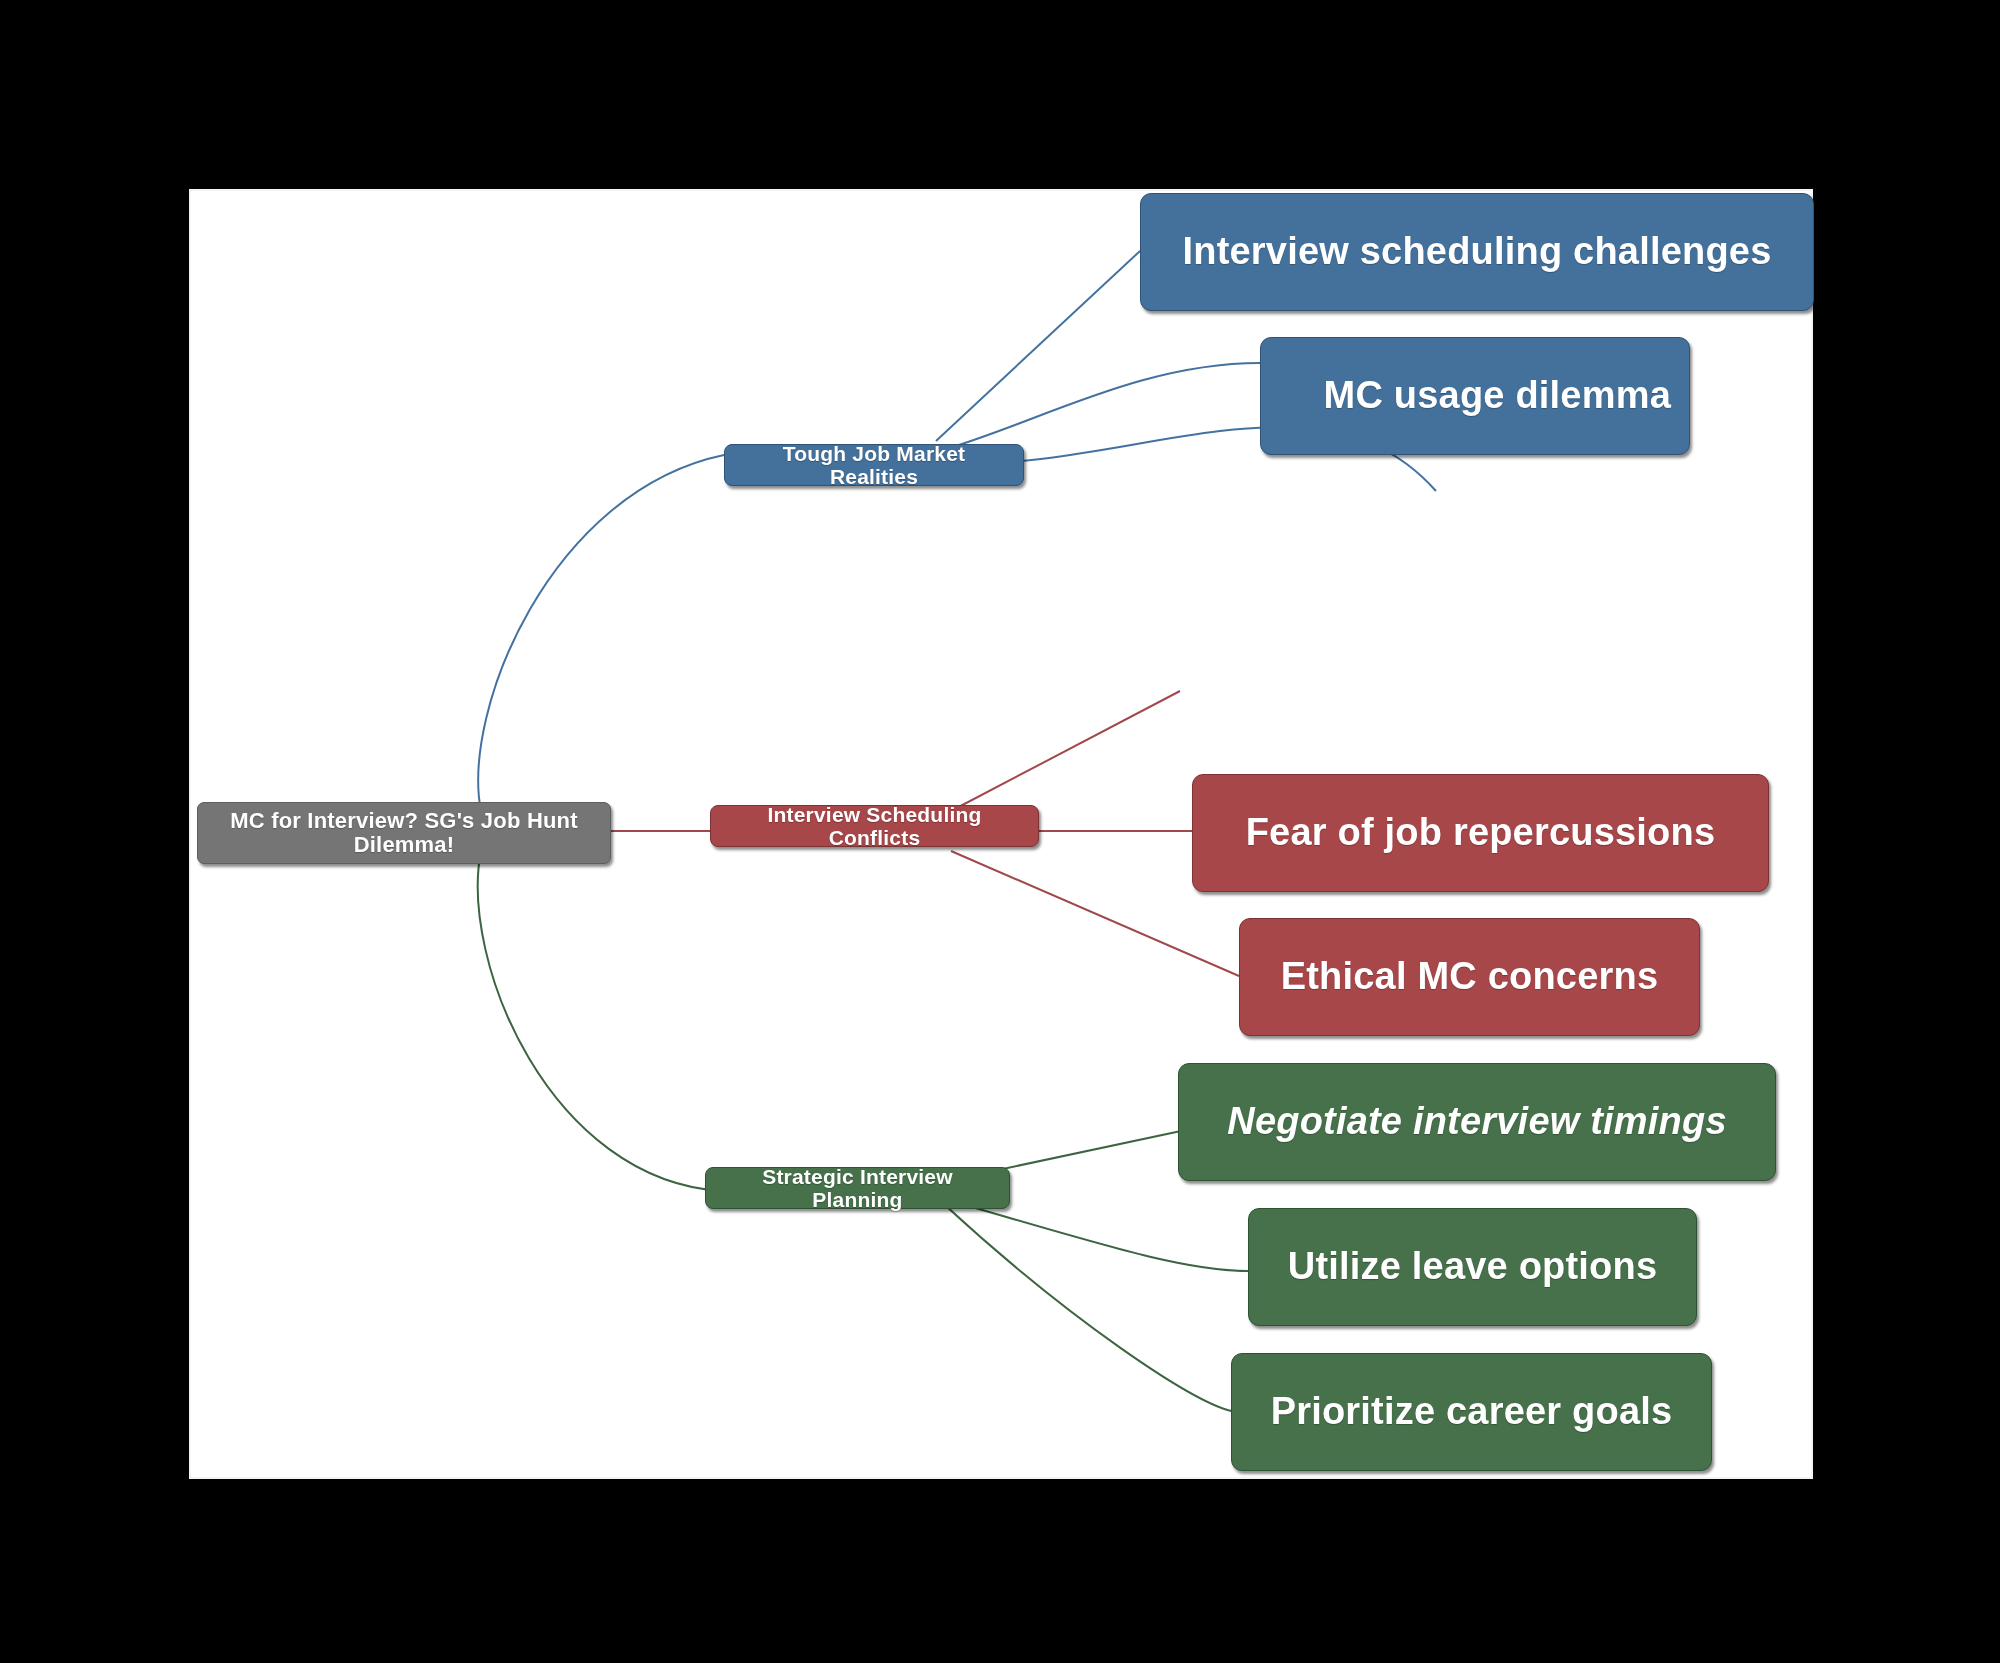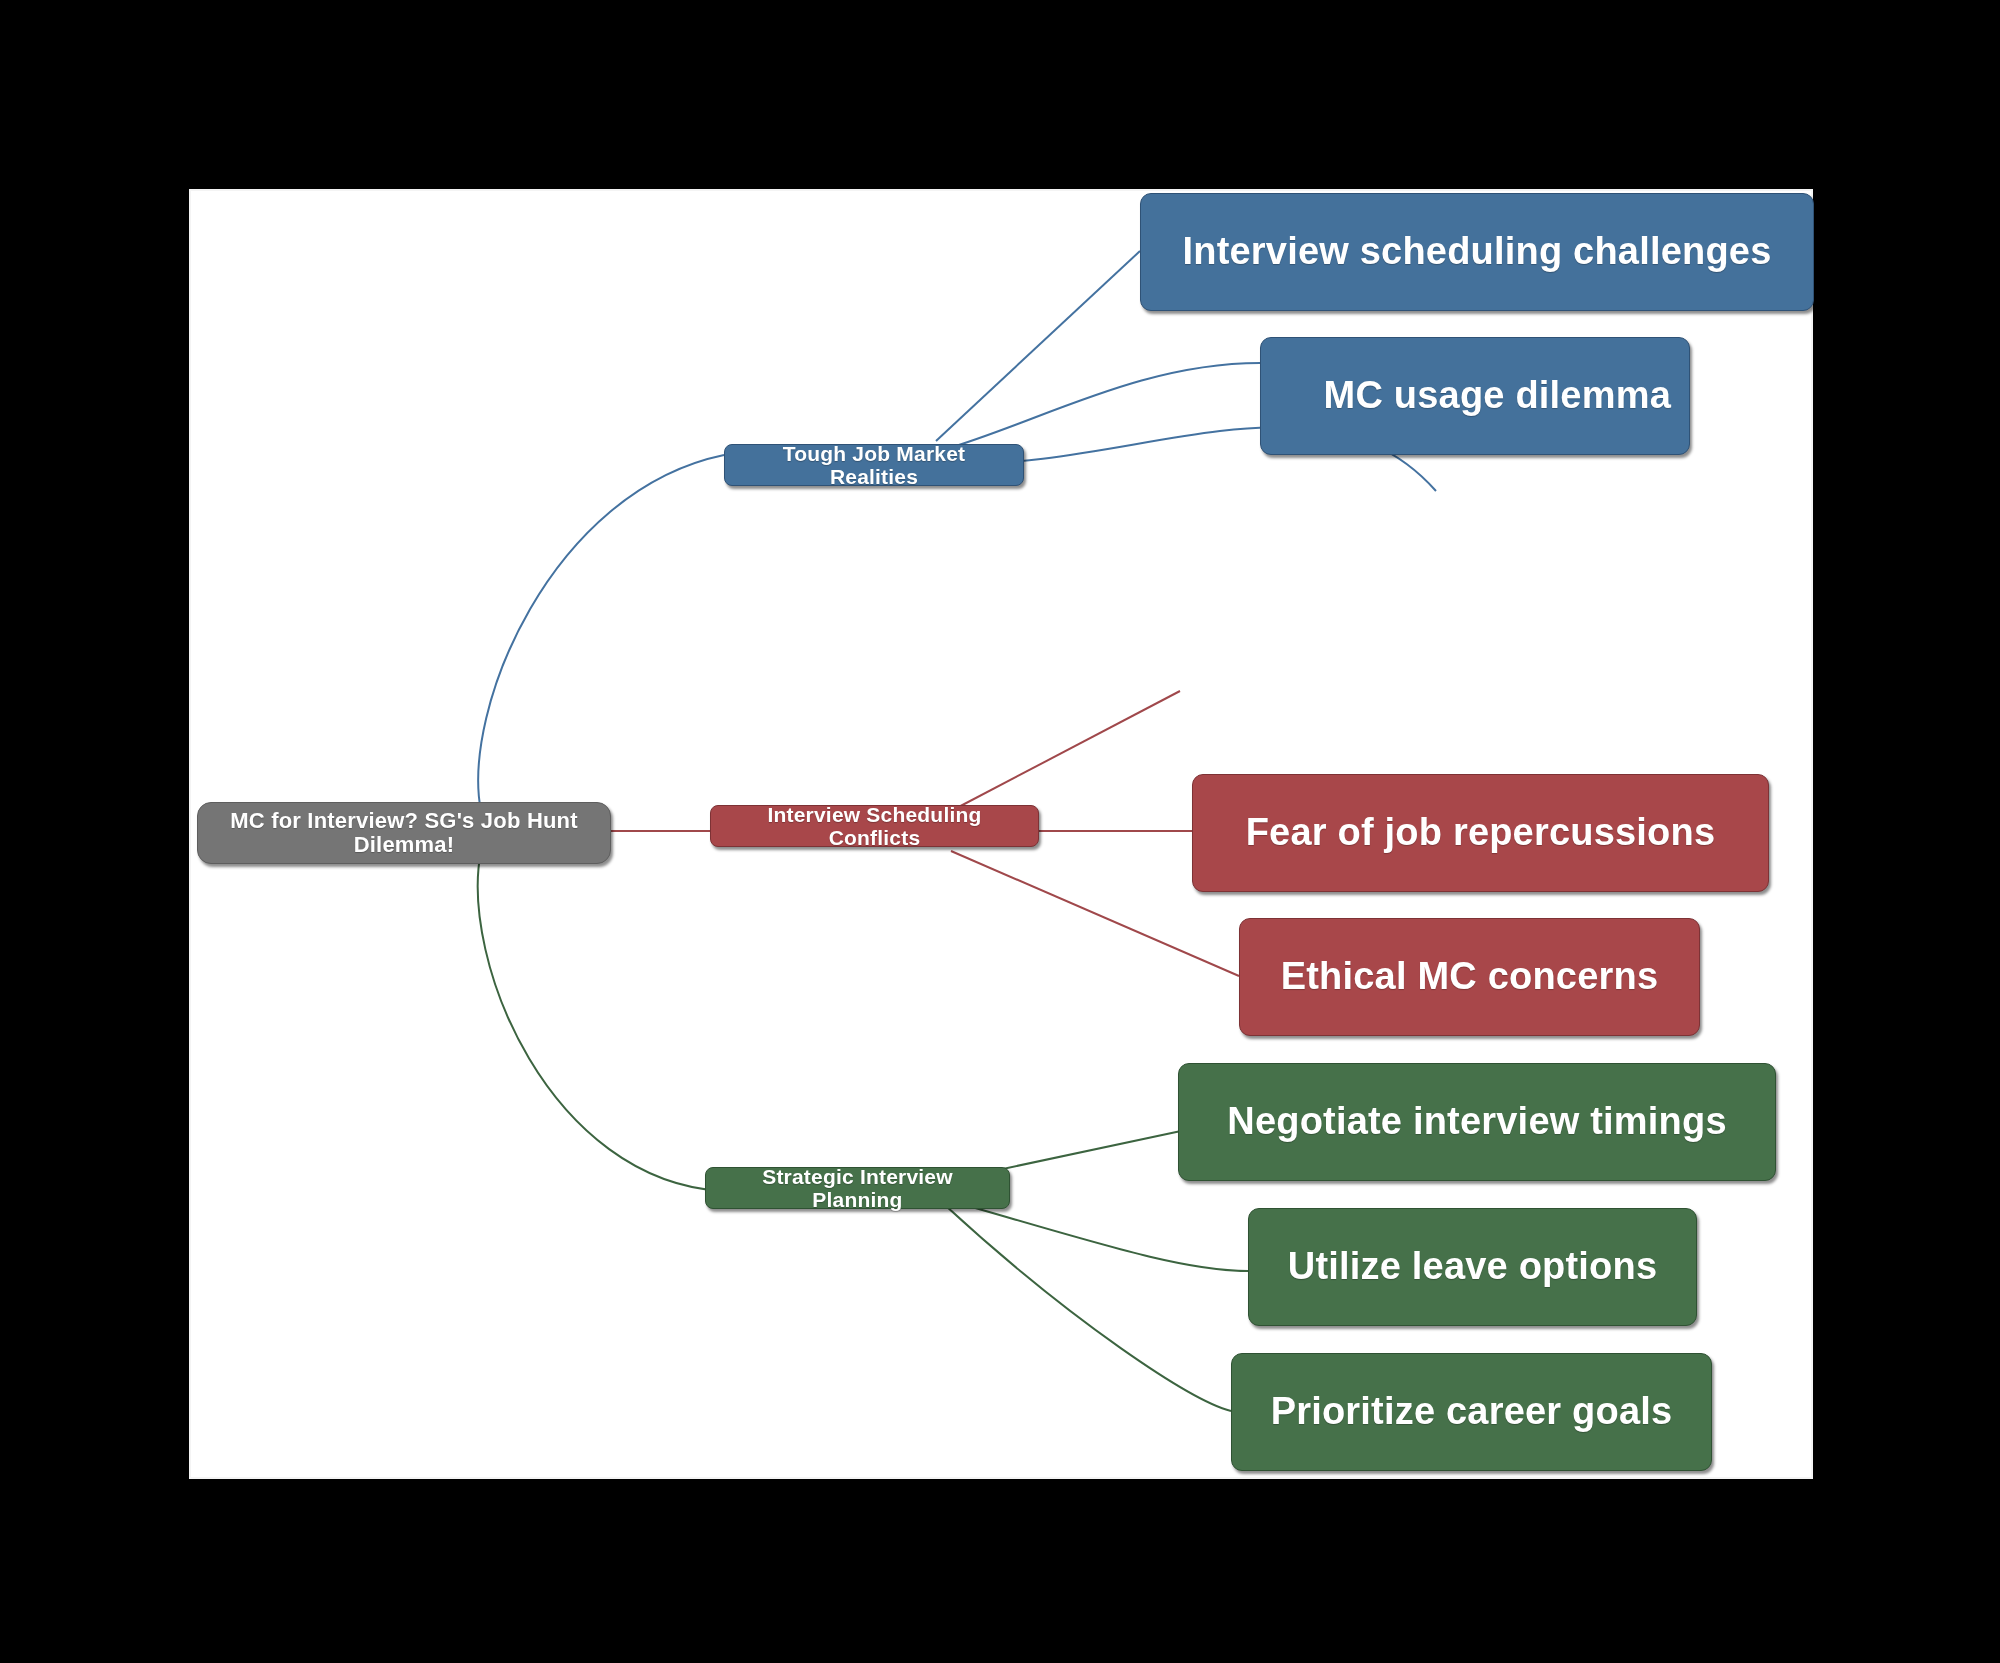--- a/index.html
+++ b/index.html
@@ -39,21 +39,21 @@
   }
   .node {
     position: absolute;
     box-sizing: border-box;
     display: flex;
     align-items: center;
     justify-content: center;
     text-align: center;
     color: #ffffff;
     font-weight: bold;
-    border-radius: 14px;
+    border-radius: 7px;
     box-shadow: 2px 3px 3px rgba(0,0,0,0.45);
     border: 1px solid rgba(0,0,0,0.75);
     line-height: 1.1;
     letter-spacing: 0.2px;
     text-shadow: 0 1px 1px rgba(0,0,0,0.25);
   }
   .node.root {
     background: #757575;
     border: 1px solid #5e5e5e;
     font-size: 22px;
@@ -127,21 +127,21 @@
 
 
     <div class="node leaf c-red" style="left:1001px; top:583px; width:577px; height:118px;">
       <span>Fear of job repercussions</span>
     </div>
 
     <div class="node leaf c-red" style="left:1048px; top:727px; width:461px; height:118px;">
       <span>Ethical MC concerns</span>
     </div>
 
-    <div class="node leaf c-green" style="left:987px; top:872px; width:598px; height:118px;">
+    <div class="node leaf c-green" style="left:987px; top:872px; width:598px; height:118px;font-style:italic;">
       <span>Negotiate interview timings</span>
     </div>
 
     <div class="node leaf c-green" style="left:1057px; top:1017px; width:449px; height:118px;">
       <span>Utilize leave options</span>
     </div>
 
     <div class="node leaf c-green" style="left:1040px; top:1162px; width:481px; height:118px;">
       <span>Prioritize career goals</span>
     </div>

